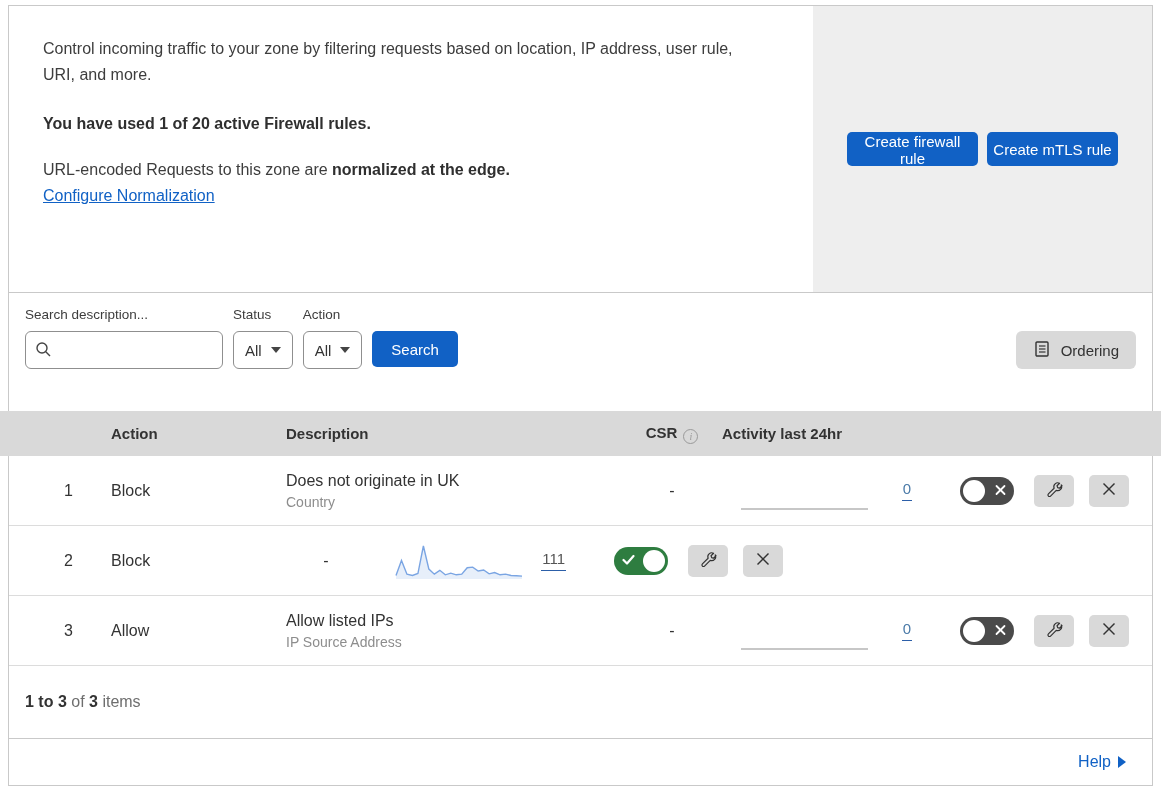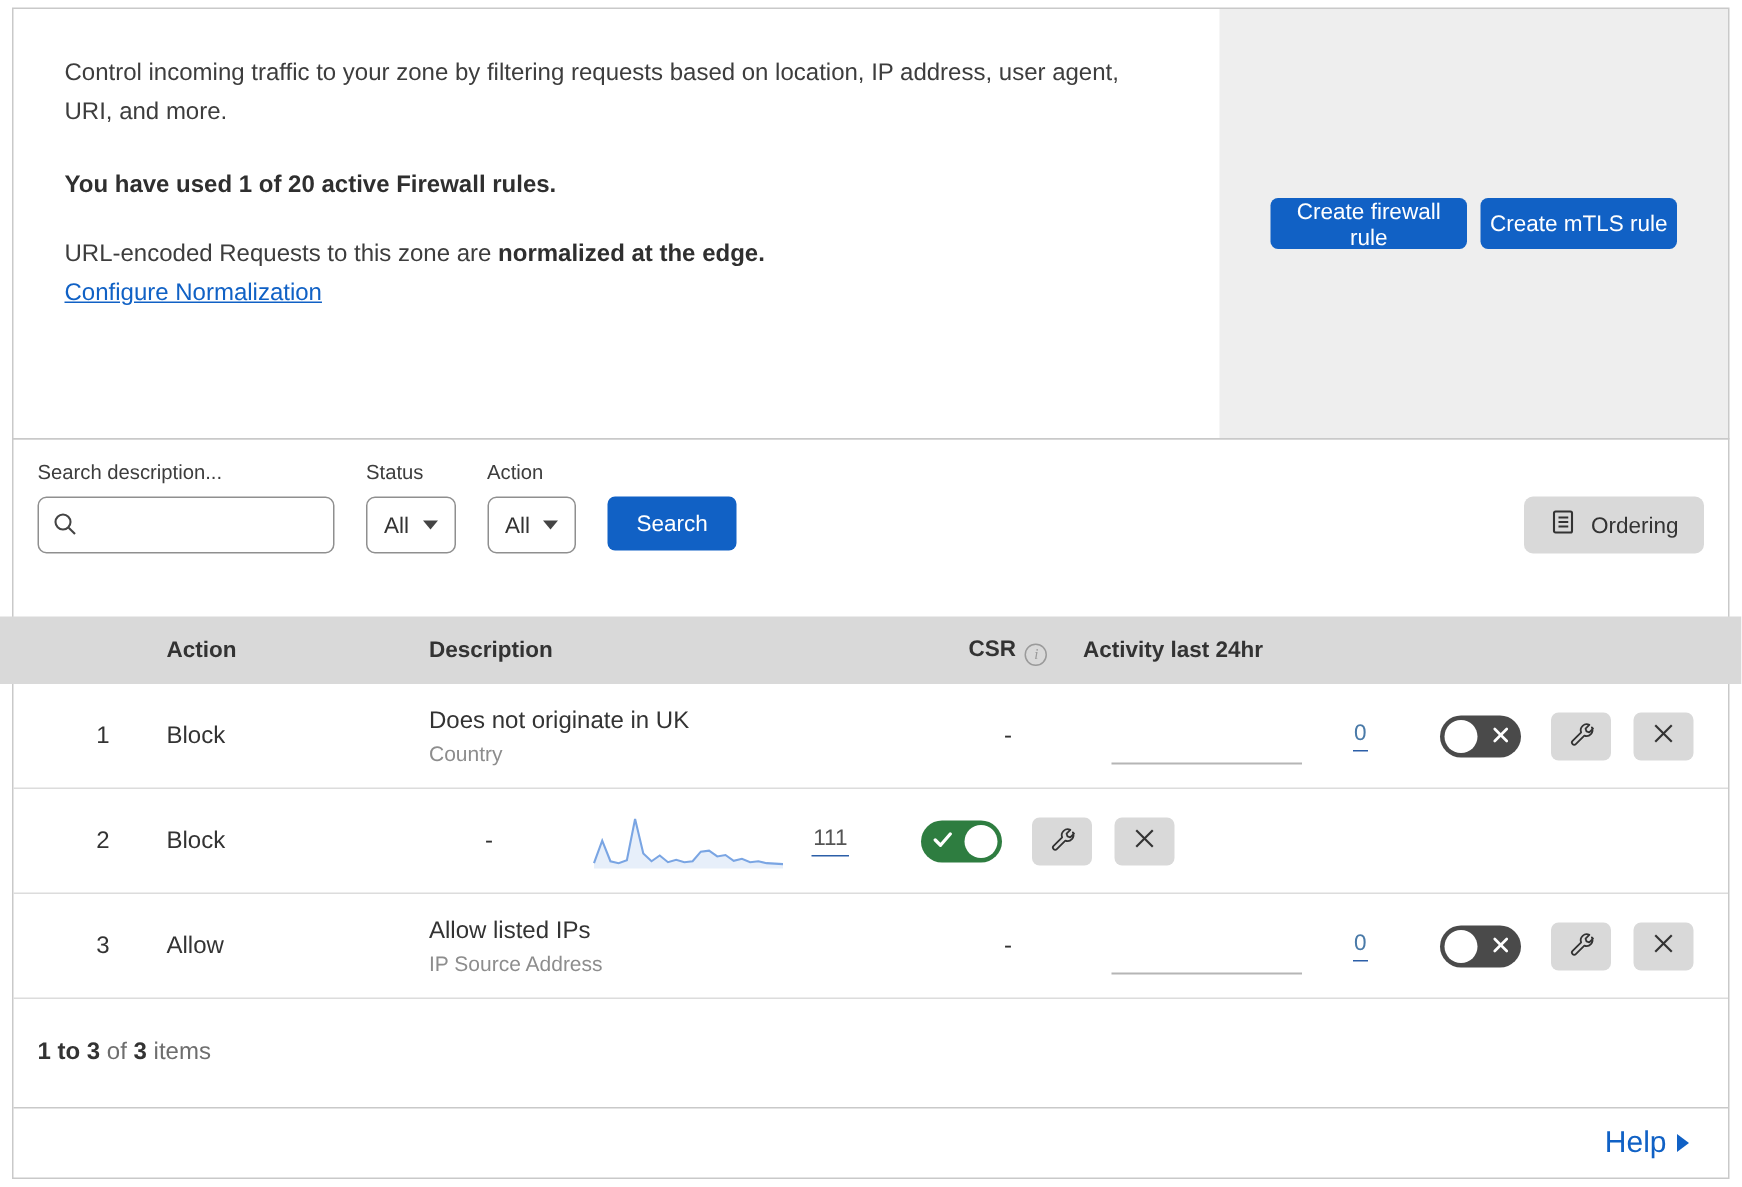--- a/index.html
+++ b/index.html
@@ -28,21 +28,21 @@
   .page-desc{max-width:715px;line-height:26px;color:#3d3d3d;margin:0 0 27px;}
   .usage-line{font-weight:700;margin:0 0 28px;color:#2f2f2f;}
   .norm-line{margin:0 0 8px;color:#3d3d3d;}
   .norm-line b{color:#2f2f2f;}
   .config-link{color:var(--link-blue);text-decoration:underline;cursor:pointer;text-align:center;}
   .top-right{width:339px;background:var(--panel-gray);display:flex;flex-direction:row;justify-content:center;align-items:center;gap:9px;padding:0 34px;}
   .blue-btn{width:100%;height:34px;border:none;border-radius:5px;background:var(--primary-blue);color:#fff;font-size:15px;font-family:inherit;cursor:pointer;}
   
   .main-card{border:1px solid var(--border-gray);margin-top:-1px;}
   .filter-bar{height:118px;padding:14px 16px 0;display:flex;justify-content:space-between;align-items:flex-start;}
-  .filter-left{display:flex;gap:21px;align-items:flex-start;}
+  .filter-left{display:flex;gap:10px;align-items:flex-start;}
   .fgroup{display:flex;flex-direction:column;}
   .fgroup label{font-size:13.5px;color:#3d3d3d;margin-bottom:9px;}
   .search-wrap{position:relative;width:198px;}
   .search-wrap input{width:198px;height:38px;border:1px solid #8f8f8f;border-radius:6px;padding:0 10px 0 34px;font-size:15px;font-family:inherit;outline:none;}
   .search-wrap .mag{position:absolute;left:10px;top:10px;}
   .select-box{height:38px;border:1px solid #8f8f8f;border-radius:6px;background:#fff;display:flex;align-items:center;gap:9px;padding:0 11px;font-size:15px;cursor:pointer;}
   .caret{width:0;height:0;border-left:5px solid transparent;border-right:5px solid transparent;border-top:6px solid #444;}
   .search-btn{height:36px;margin-top:24px;padding:0 19px;border:none;border-radius:5px;background:var(--primary-blue);color:#fff;font-size:15px;font-family:inherit;cursor:pointer;}
   .ordering-btn{margin-top:24px;height:38px;padding:0 17px;border:none;border-radius:6px;background:var(--button-gray);display:flex;align-items:center;gap:10px;font-size:15px;font-family:inherit;color:#333;cursor:pointer;}
   
@@ -71,29 +71,29 @@
   .toggle.off .knob{left:3px;}
   .toggle.on .knob{right:3px;}
   .toggle .t-x,.toggle .t-check{position:absolute;top:50%;transform:translateY(-50%);display:none;}
   .toggle.off .t-x{display:block;right:8px;}
   .toggle.on .t-check{display:block;left:8px;}
   .tool-btn{width:40px;height:32px;background:var(--button-gray);border:none;border-radius:5px;display:flex;align-items:center;justify-content:center;cursor:pointer;}
   
   .items-footer{height:73px;display:flex;align-items:center;padding:0 16px;border-bottom:1px solid var(--border-gray);font-size:16px;color:#6e6e6e;}
   .items-footer b{color:#333;}
   .help-footer{height:46px;display:flex;align-items:center;justify-content:flex-end;padding-right:26px;gap:7px;}
-  .help-link{color:var(--link-blue);font-size:20px;cursor:pointer;}
+  .help-link{color:var(--link-blue);font-size:16px;cursor:pointer;}
   .arrow-right{width:0;height:0;border-top:6px solid transparent;border-bottom:6px solid transparent;border-left:8px solid var(--link-blue);}
 </style>
 </head>
 <body>
 
 <div class="top-card">
   <div class="top-left">
-    <p class="page-desc">Control incoming traffic to your zone by filtering requests based on location, IP address, user agent, URI, and more.</p>
+    <p class="page-desc">Control incoming traffic to your zone by filtering requests based on location, IP address, user rule, URI, and more.</p>
     <p class="usage-line">You have used 1 of 20 active Firewall rules.</p>
     <p class="norm-line"><span>URL-encoded Requests to this zone are </span><b>normalized at the edge.</b></p>
     <a class="config-link">Configure Normalization</a>
   </div>
   <div class="top-right">
     <button class="blue-btn">Create firewall rule</button>
     <button class="blue-btn">Create mTLS rule</button>
   </div>
 </div>
 

